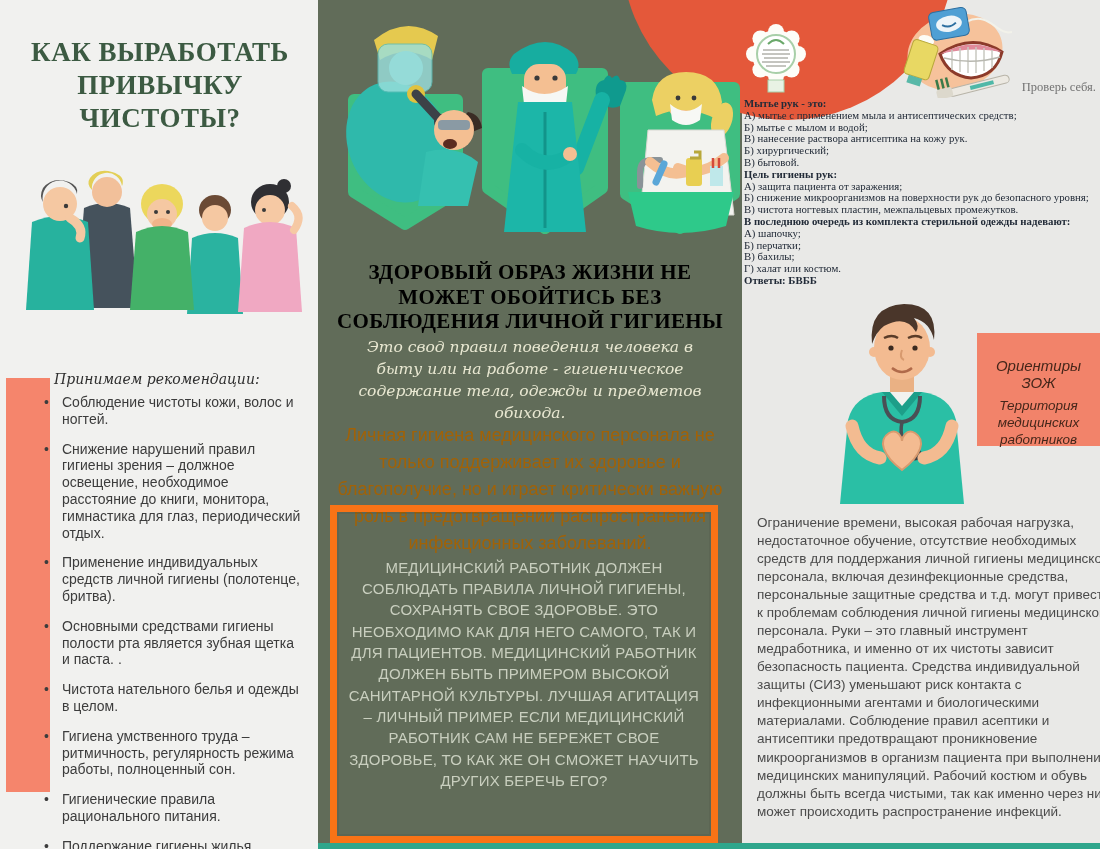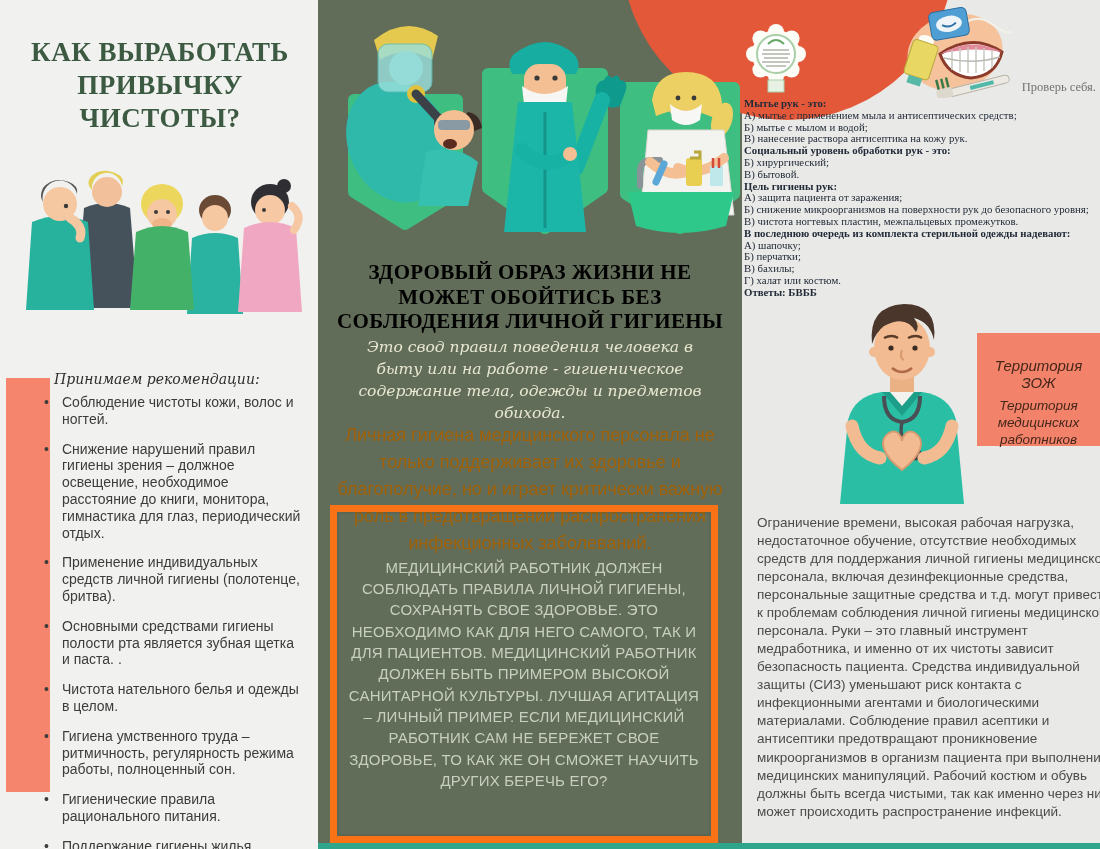--- a/index.html
+++ b/index.html
@@ -253,21 +253,20 @@
     </g>
   </svg>
 
   <div class="abs check-label">Проверь себя.</div>
 
   <div class="abs quiz">
     <div class="q-strong">Мытье рук - это:</div>
     <div>А) мытье с применением мыла и антисептических средств;</div>
     <div>Б) мытье с мылом и водой;</div>
     <div>В) нанесение раствора антисептика на кожу рук.</div>
-    <div class="q-strong">Социальный уровень обработки рук - это:</div>
     <div>Б) хирургический;</div>
     <div>В) бытовой.</div>
     <div class="q-strong">Цель гигиены рук:</div>
     <div>А) защита пациента от заражения;</div>
     <div>Б) снижение микроорганизмов на поверхности рук до безопасного уровня;</div>
     <div>В) чистота ногтевых пластин, межпальцевых промежутков.</div>
     <div class="q-strong">В последнюю очередь из комплекта стерильной одежды надевают:</div>
     <div>А) шапочку;</div>
     <div>Б) перчатки;</div>
     <div>В) бахилы;</div>
@@ -292,19 +291,19 @@
     <path d="M66,104 Q66,128 84,130 Q102,128 102,104" stroke="#4a4f55" stroke-width="4" fill="none"></path>
     <path d="M84,130 Q80,150 94,158" stroke="#4a4f55" stroke-width="3.5" fill="none"></path>
     <circle cx="97" cy="162" r="6.5" fill="#3b4046"></circle>
     <circle cx="97" cy="162" r="3" fill="#5a6066"></circle>
     <path d="M34,134 Q40,162 62,166" stroke="#f3bb91" stroke-width="13" fill="none" stroke-linecap="round"></path>
     <path d="M134,134 Q128,162 106,166" stroke="#f3bb91" stroke-width="13" fill="none" stroke-linecap="round"></path>
     <path d="M84,178 C64,163 60,148 71,141 C80,136 84,146 84,149 C84,146 88,136 97,141 C108,148 104,163 84,178 Z" fill="#f3bb91" stroke="#d89a6e" stroke-width="2"></path>
   </svg>
 
   <div class="abs zozh-box">
-    <div class="zozh-line1">Территория  ЗОЖ</div>
+    <div class="zozh-line1">Ориентиры  ЗОЖ</div>
     <div class="zozh-line2">Территория медицинских работников</div>
   </div>
 
   <p class="abs right-par">Ограничение времени, высокая рабочая нагрузка, недостаточное обучение, отсутствие необходимых средств для поддержания личной гигиены медицинского персонала, включая дезинфекционные средства, персональные защитные средства и т.д. могут привести к проблемам соблюдения личной гигиены медицинского персонала. Руки – это главный инструмент медработника, и именно от их чистоты зависит безопасность пациента. Средства индивидуальной защиты (СИЗ) уменьшают риск контакта с инфекционными агентами и биологическими материалами. Соблюдение правил асептики и антисептики предотвращают проникновение микроорганизмов в организм пациента при выполнении медицинских манипуляций. Рабочий костюм и обувь должны быть всегда чистыми, так как именно через них может происходить распространение инфекций.</p>
 
 </div>
 
 </body></html>

